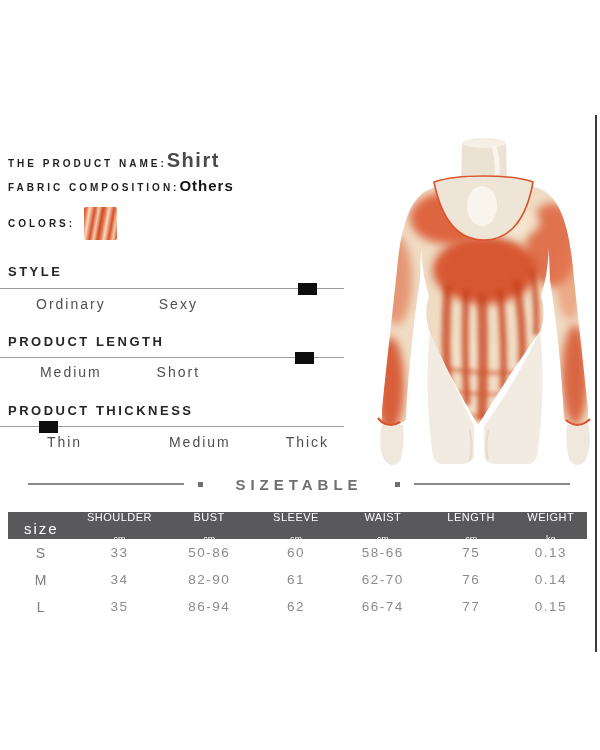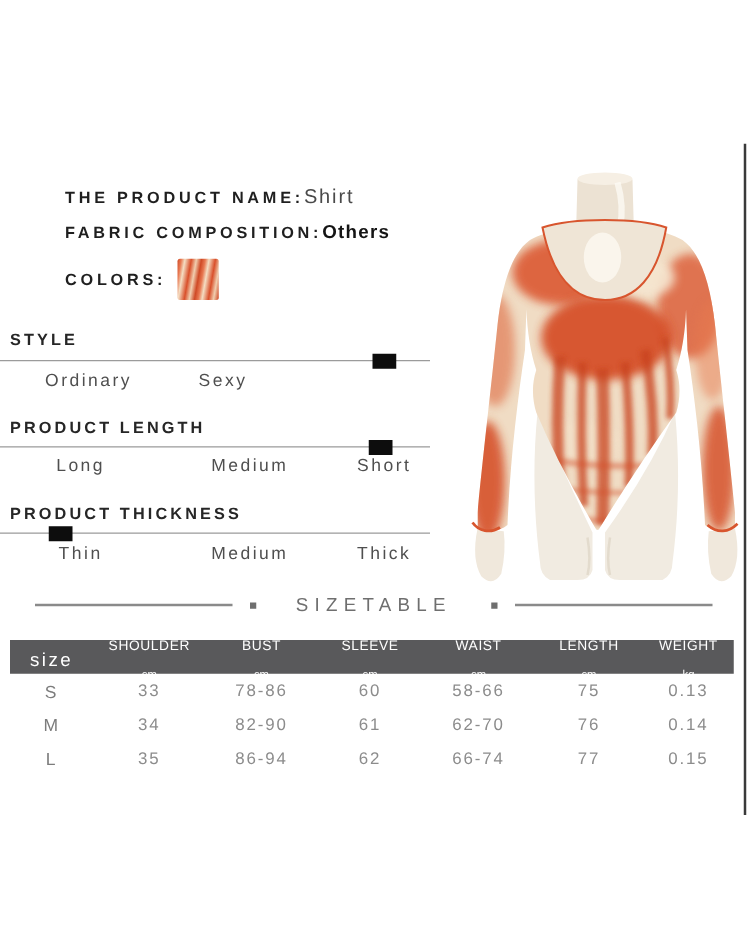--- a/index.html
+++ b/index.html
@@ -2,22 +2,22 @@
 <html><head>
 <meta charset="utf-8">
 <style>
   * { margin:0; padding:0; box-sizing:border-box; }
   html,body { background:#ffffff; }
   body { font-family:"Liberation Sans", sans-serif; }
   .page { position:relative; width:600px; height:750px; background:#ffffff; overflow:hidden; }
 
   
   .info-line { position:absolute; left:8px; white-space:nowrap; }
-  .lbl-bold  { font-weight:bold; font-size:13px; letter-spacing:3px; color:#1f1f1f;margin-left:44px; }
-  .val-light { font-size:16px; color:#4a4a4a; letter-spacing:1.5px; font-weight:normal; }
+  .lbl-bold  { font-weight:bold; font-size:10px; letter-spacing:3px; color:#1f1f1f; }
+  .val-light { font-size:20px; color:#4a4a4a; letter-spacing:1.5px; font-weight:bold; }
   .val-dark  { font-size:15px; color:#141414; letter-spacing:1px; font-weight:700; }
   .colors-row { position:absolute; left:8px; top:207px; display:flex; align-items:center; }
   .swatch { width:33px; height:33px; margin-left:9px; border-radius:2px;
             background:repeating-linear-gradient(100deg,
               #cf4a26 0px, #e87952 3px, #f4ddc2 6px, #d9502b 11px,
               #f0cdae 15px, #cf4a26 19px); }
 
   
   .attr { position:absolute; left:8px; width:344px; }
   .attr-title { font-weight:bold; font-size:13px; letter-spacing:2.5px; color:#262626; }
@@ -26,21 +26,21 @@
   .marker { position:absolute; top:0; width:19px; height:12px; background:#0d0d0d; }
   .opt-row { position:absolute; left:0; width:344px; display:flex; }
   .opt { font-size:14px; color:#4f4f4f; letter-spacing:2px; text-align:center; }
   .opt.z1 { width:37.5%; } .opt.z2 { width:41.2%; } .opt.z3 { width:21.3%; }
 
   
   .st-head { position:absolute; left:28px; top:476px; width:542px; height:16px;
              display:flex; align-items:center; }
   .st-line { flex:1; height:1.6px; background:#8a8a8a; }
   .st-sq { width:5px; height:5px; background:#6f6f6f; margin:0 14px; }
-  .st-text { font-size:15px; color:#6f6f6f; letter-spacing:5px; padding:0 18px; }
+  .st-text { font-size:15px; color:#6f6f6f; letter-spacing:5px; padding:0 18px;font-weight:bold; }
 
   
   .tbl { position:absolute; left:8px; top:512px; width:579px; }
   .tbl-header { display:grid; grid-template-columns:11.5% 15.5% 15.5% 14.5% 15.5% 15% 12.5%;
                 background:#59595b; height:27px; align-items:center; }
   .th { text-align:center; color:#ffffff; line-height:1; }
   .th .cl { font-size:11px; letter-spacing:.5px; display:block; }
   .th .cu { font-size:9px; display:block; margin-top:12px; }
   .th.size-col { font-size:15px; letter-spacing:2px; }
   .tbl-body .tr { display:grid; grid-template-columns:11.5% 15.5% 15.5% 14.5% 15.5% 15% 12.5%;
@@ -81,21 +81,20 @@
   </div>
 
   <div class="attr" style="top:334px">
     <div class="attr-title">PRODUCT LENGTH</div>
   </div>
   <div class="track" style="top:352px">
     <div class="track-line"></div>
     <div class="marker" style="left:calc(88.5% - 9.5px)"></div>
   </div>
   <div class="opt-row" style="top:364px">
-    <span class="opt z1">Long</span>
     <span class="opt z2">Medium</span>
     <span class="opt z3">Short</span>
   </div>
 
   <div class="attr" style="top:403px">
     <div class="attr-title">PRODUCT THICKNESS</div>
   </div>
   <div class="track" style="top:421px">
     <div class="track-line"></div>
     <div class="marker" style="left:calc(14% - 9.5px)"></div>
@@ -139,21 +138,21 @@
       </div>
       <div class="th">
         <span class="cl">WEIGHT</span>
           <span class="cu">kg</span>
       </div>
     </div>
     <div class="tbl-body">
       <div class="tr">
         <span class="td first">S</span>
         <span class="td">33</span>
-        <span class="td">78-86</span>
+        <span class="td">50-86</span>
         <span class="td">60</span>
         <span class="td">58-66</span>
         <span class="td">75</span>
         <span class="td">0.13</span>
       </div>
       <div class="tr">
         <span class="td first">M</span>
         <span class="td">34</span>
         <span class="td">82-90</span>
         <span class="td">61</span>

